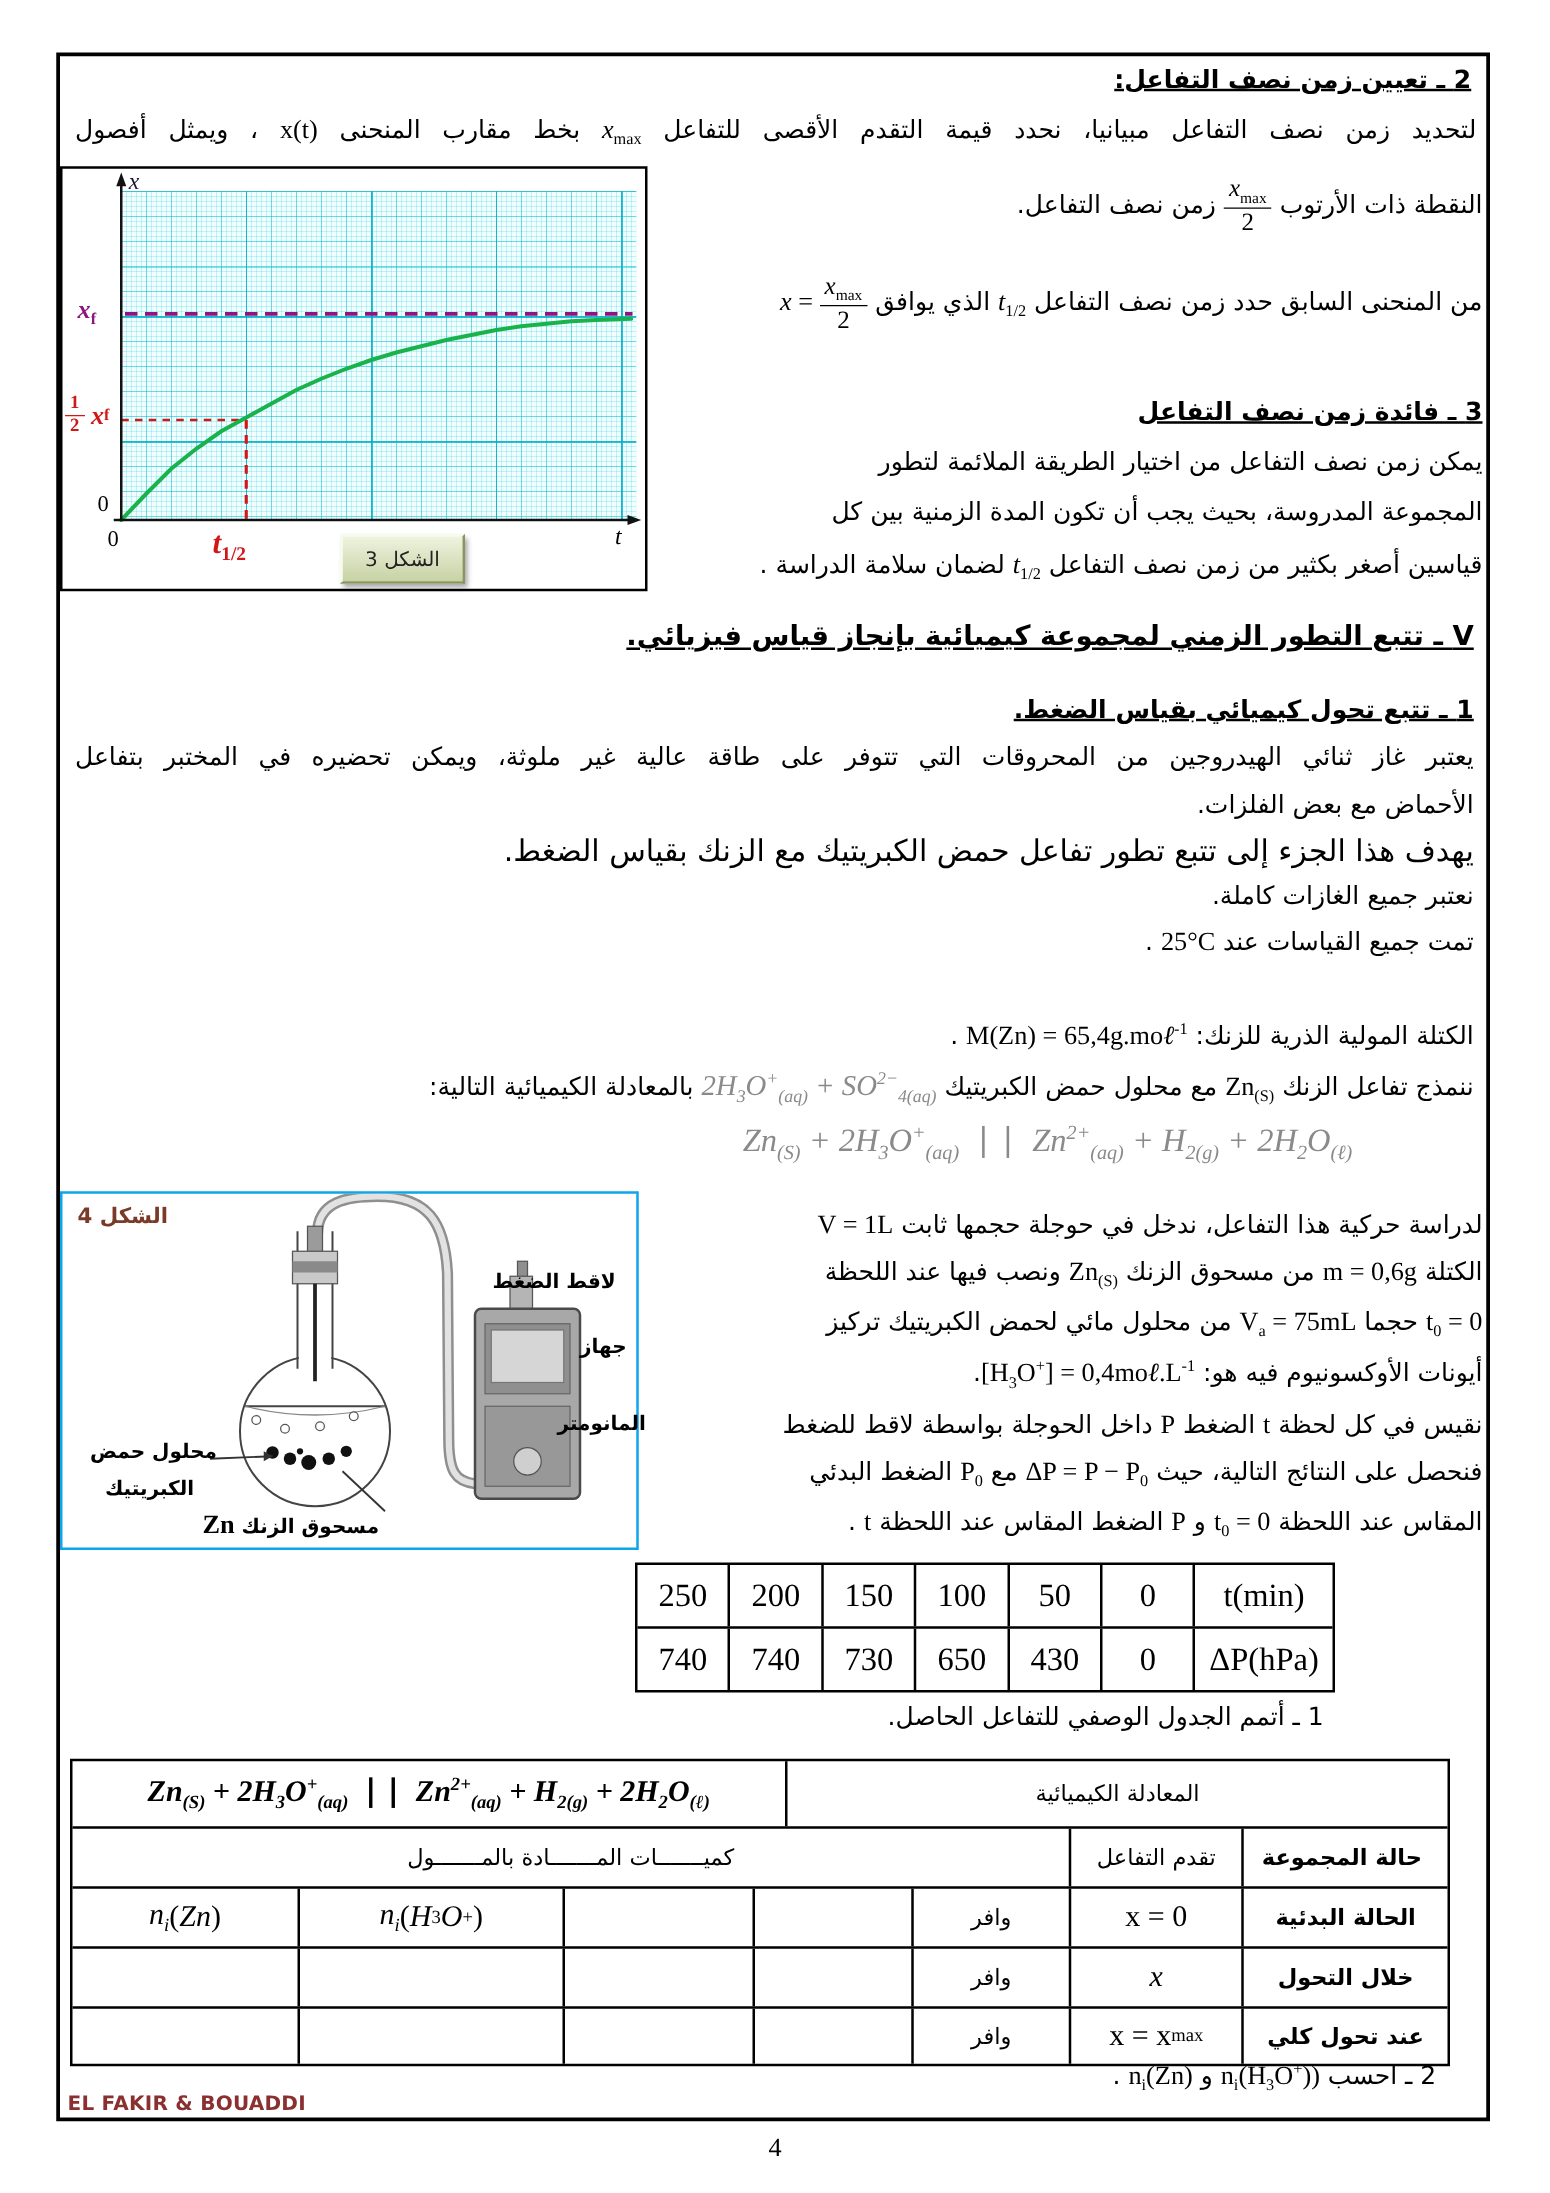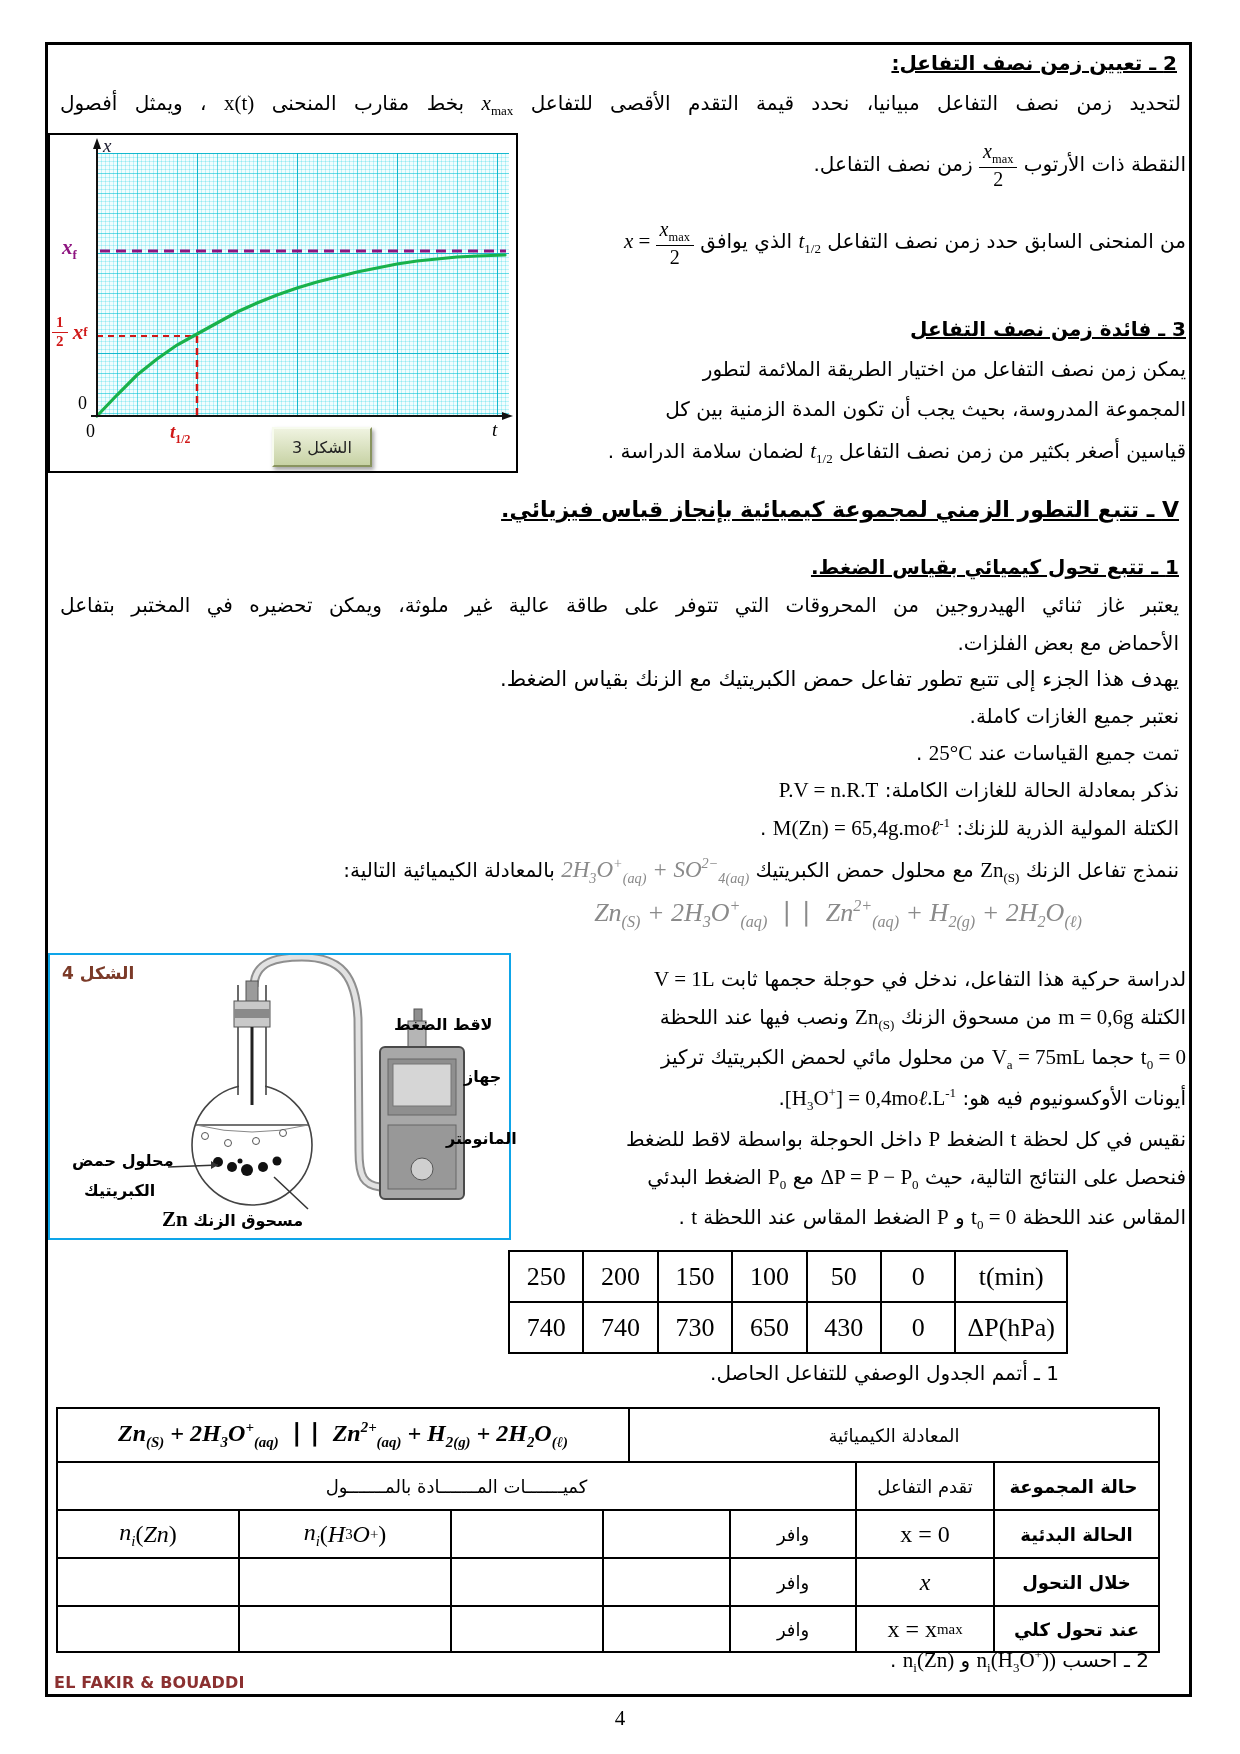--- a/index.html
+++ b/index.html
@@ -83,21 +83,21 @@
         <polygon points="452,277 452,285 463,281" fill="#111"></polygon>
       </svg>
       <span class="lab" style="left:53px;top:0;font-size:19px;font-style:italic;color:#1a1a2e;">x</span>
       <span class="lab" style="left:12px;top:100px;font-size:21px;color:#8e1580;font-weight:bold;"><i>x</i><sub>f</sub></span>
       <span class="lab" style="left:2px;top:180px;font-size:21px;color:#d01818;font-weight:bold;display:flex;align-items:center;"><span class="vfrac" style="font-size:15px">
             <span class="vn">1</span>
             <span class="vd">2</span>
           </span>&nbsp;<i>x</i><sub>f</sub></span>
       <span class="lab" style="left:28px;top:258px;font-size:18px;">0</span>
       <span class="lab" style="left:36px;top:286px;font-size:18px;">0</span>
-      <span class="lab" style="left:120px;top:286px;font-size:19px;color:#d01818;font-weight:bold;"><i>t</i><sub>1/2</sub></span>
+      <span class="lab" style="left:120px;top:286px;font-size:25px;color:#d01818;font-weight:bold;"><i>t</i><sub>1/2</sub></span>
       <span class="lab" style="left:442px;top:284px;font-size:19px;font-style:italic;">t</span>
       <div class="badge">الشكل 3</div>
     </div>
 
     <div class="abs" style="left:488px;top:96px;width:650px;height:390px;">
       <div class="abs rtl ar" style="top:0;right:0;left:0;text-align:right;font-size:20px;">النقطة ذات الأرتوب <span class="vfrac">
             <span class="vn"><i>x</i><sub>max</sub></span>
             <span class="vd">2</span>
           </span> زمن نصف التفاعل.</div>
       <div class="abs rtl ar" style="top:78px;right:0;left:0;text-align:right;font-size:20px;">من المنحنى السابق حدد زمن نصف التفاعل <span class="m"><i>t</i><sub>1/2</sub></span> الذي يوافق <span class="m"><i>x</i> = <span class="vfrac">
@@ -107,24 +107,23 @@
       <div class="abs rtl ar heading" style="top:176px;right:0;">3 ـ فائدة زمن نصف التفاعل</div>
       <div class="abs rtl ar" style="top:256px;right:0;left:0;text-align:right;font-size:20px;">المجموعة المدروسة، بحيث يجب أن تكون المدة الزمنية بين كل</div>
       <div class="abs rtl ar" style="top:216px;right:0;left:0;text-align:right;font-size:20px;">يمكن زمن نصف التفاعل من اختيار الطريقة الملائمة لتطور</div>
       <div class="abs rtl ar" style="top:298px;right:0;left:0;text-align:right;font-size:20px;">قياسين أصغر بكثير من زمن نصف التفاعل <span class="m"><i>t</i><sub>1/2</sub></span> لضمان سلامة الدراسة .</div>
     </div>
 
     <div class="abs rtl ar" style="top:452px;left:10px;right:10px;text-align:right;font-weight:bold;text-decoration:underline;font-size:22px;">V ـ تتبع التطور الزمني لمجموعة كيميائية بإنجاز قياس فيزيائي.</div>
     <div class="abs rtl ar heading" style="top:510px;right:10px;">1 ـ تتبع تحول كيميائي بقياس الضغط.</div>
     <div class="abs rtl ar just" style="top:548px;left:12px;right:10px;font-size:20px;">يعتبر غاز ثنائي الهيدروجين من المحروقات التي تتوفر على طاقة عالية غير ملوثة، ويمكن تحضيره في المختبر بتفاعل</div>
     <div class="abs rtl ar" style="top:586px;right:10px;font-size:20px;">الأحماض مع بعض الفلزات.</div>
-    <div class="abs rtl ar" style="top:622px;right:10px;font-size:21px;">يهدف هذا الجزء إلى تتبع تطور تفاعل حمض الكبريتيك مع الزنك بقياس الضغط.</div>
+    <div class="abs rtl ar" style="top:622px;right:10px;font-size:24px;">يهدف هذا الجزء إلى تتبع تطور تفاعل حمض الكبريتيك مع الزنك بقياس الضغط.</div>
     <div class="abs rtl ar" style="top:659px;right:10px;font-size:20px;">نعتبر جميع الغازات كاملة.</div>
     <div class="abs rtl ar" style="top:696px;right:10px;font-size:20px;">تمت جميع القياسات عند <span class="m">25°C</span> .</div>
-    <div class="abs rtl ar" style="top:733px;right:10px;font-size:20px;">نذكر بمعادلة الحالة للغازات الكاملة: <span class="m">P.V = n.R.T</span></div>
     <div class="abs rtl ar" style="top:770px;right:10px;font-size:20px;">الكتلة المولية الذرية للزنك: <span class="m">M(Zn) = 65,4g.mo<i>ℓ</i><sup>-1</sup></span> .</div>
     <div class="abs rtl ar" style="top:810px;right:10px;font-size:20px;">ننمذج تفاعل الزنك <span class="m">Zn<sub>(S)</sub></span> مع محلول حمض الكبريتيك <span class="m gray"><i>2H<sub>3</sub>O<sup>+</sup><sub>(aq)</sub> + SO<sup>2−</sup><sub>4(aq)</sub></i></span> بالمعادلة الكيميائية التالية:</div>
     <div class="abs" style="top:852px;left:440px;width:700px;text-align:center;color:#8a8a8a;font-family:'Liberation Serif',serif;font-size:26px;direction:ltr;"><i>Zn<sub>(S)</sub> + 2H<sub>3</sub>O<sup>+</sup><sub>(aq)</sub></i>&nbsp; ∣ ∣ &nbsp;<i>Zn<sup>2+</sup><sub>(aq)</sub> + H<sub>2(g)</sub> + 2H<sub>2</sub>O<sub>(ℓ)</sub></i></div>
 
     <div class="fig4">
       <svg width="459" height="283" viewBox="0 0 459 283">
 
         <path d="M204,32 C204,6 228,2 252,2 C292,2 306,22 308,64 L309,196 C309,222 314,230 330,232" fill="none" stroke="#8f8f8f" stroke-width="9"></path>
         <path d="M204,32 C204,6 228,2 252,2 C292,2 306,22 308,64 L309,196 C309,222 314,230 330,232" fill="none" stroke="#e2e2e2" stroke-width="5"></path>
 

